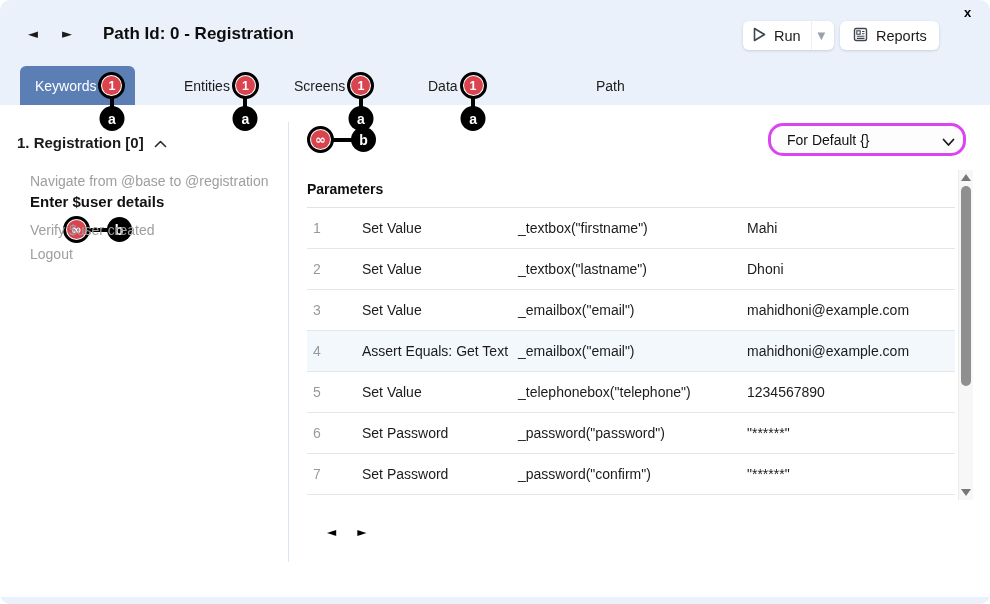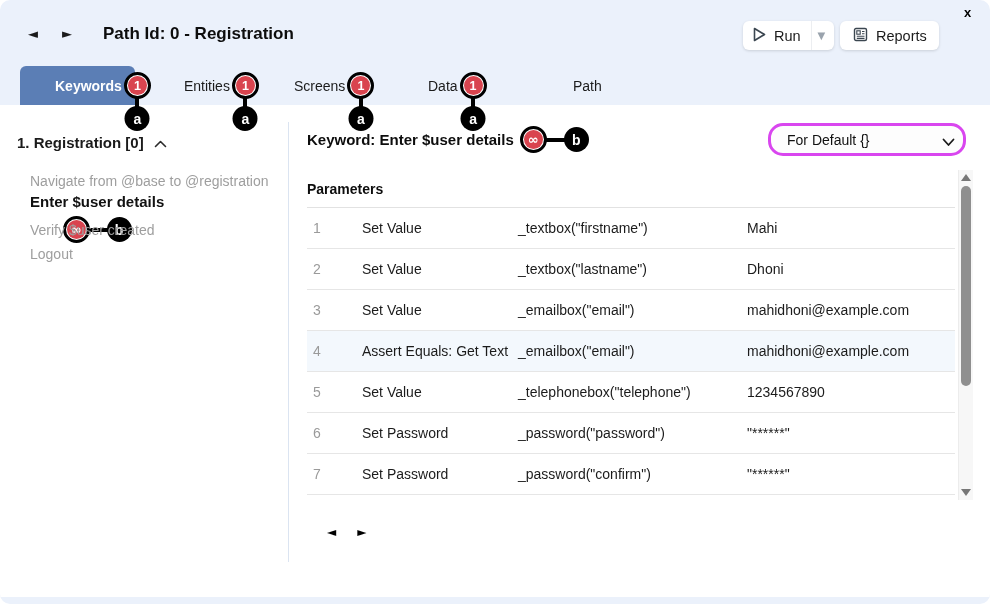--- a/index.html
+++ b/index.html
@@ -25,23 +25,23 @@
   .btn-run .caret { margin-left:6px; color:#9aa3ad; font-size:10px; font-family:"DejaVu Sans",sans-serif; }
   .btn-reports .rep-txt { margin-left:8px; }
 
   
   .panel { position:absolute; left:0; top:105px; width:990px; height:492px; background:#fff; }
   .v-divider { position:absolute; left:288px; top:122px; width:1px; height:440px; background:#dbe4f1; }
 
   
   .tab { position:absolute; top:66px; height:39px; display:flex; align-items:center; z-index:6; cursor:pointer; }
   .tab-0 { left:20px; width:115px; background:#5b7eb5; border-radius:6px 6px 0 0; padding-left:15px; }
-  .tab-1 { left:172px;margin-left:12px; } .tab-2 { left:294px; } .tab-3 { left:428px; } .tab-4 { left:573px; }
+  .tab-1 { left:172px;margin-left:12px; } .tab-2 { left:294px; } .tab-3 { left:428px; } .tab-4 { left:596px; }
   .tab-label { font-size:14px; color:#1b1b1b; white-space:nowrap; }
-  .tab.active .tab-label { color:#fff; font-weight:bold;margin-left:20px; }
+  .tab.active .tab-label { color:#fff; font-weight:normal; }
 
   
   .ring { display:flex; align-items:center; justify-content:center; border:3px solid #000;
           border-radius:50%; background:#fff; padding:1px; }
   .num-badge { width:19px; height:19px; border-radius:50%; background:#d9444f; color:#fff;
                font-size:12.5px; font-weight:bold; display:flex; align-items:center; justify-content:center; }
   .inf-badge { width:19px; height:19px; border-radius:50%; background:#d9444f; color:#fff;
                font-size:13px; font-weight:bold; display:flex; align-items:center; justify-content:center;
                font-family:"DejaVu Sans",sans-serif; }
   .mcircle { width:25px; height:25px; border-radius:50%; background:#000; color:#fff;
@@ -202,21 +202,20 @@
           </span>
           <span class="hline"></span>
           <span class="mcircle">b</span>
         </span>
       </div>
       <div class="side-item si-2"><span>Verify $user created</span></div>
       <div class="side-item si-3"><span>Logout</span></div>
     </div>
 
   <div class="kw-row">
-    <span class="kw-title">Keyword: Enter $user details</span>
     <span class="hmarker">
       <span class="ring">
           <span class="inf-badge">∞</span>
         </span>
       <span class="hline"></span>
       <span class="mcircle">b</span>
     </span>
   </div>
 
   <select class="ctx-select" id="ctx-select"><option>For Default {}</option></select>

